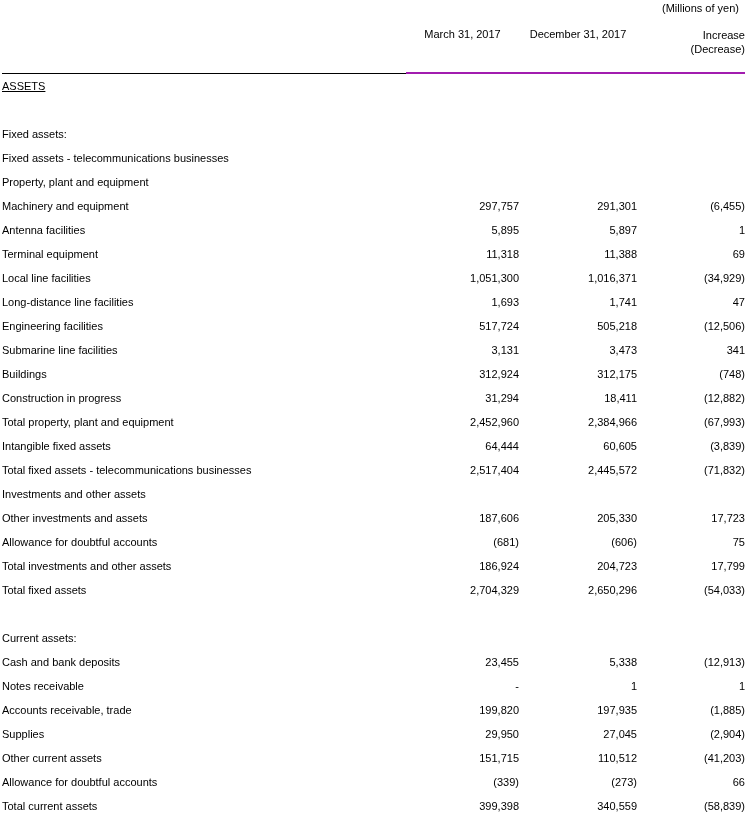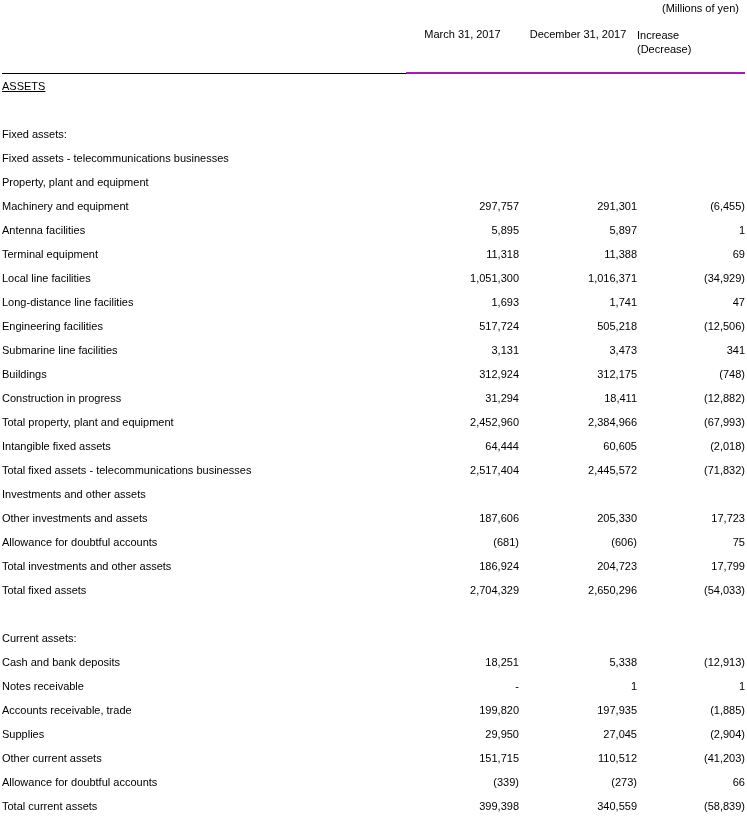--- a/index.html
+++ b/index.html
@@ -90,21 +90,21 @@
       <col style="width:404px">
       <col style="width:113px">
       <col style="width:118px">
       <col style="width:108px">
     </colgroup>
     <tbody>
       <tr class="header-row frame-top">
         <td class="c-label"></td>
         <td class="c-num c-a" style="text-align:center;padding-right:0">March 31, 2017</td>
         <td class="c-num c-b" style="text-align:center;padding-right:0">December 31, 2017</td>
-        <td class="c-num c-c" style="text-align:left;padding-right:0">
+        <td class="c-num c-c" style="text-align:right;padding-right:0">
           <span class="hdr2">Increase</span>
           <span class="hdr2">(Decrease)</span>
         </td>
       </tr>
     </tbody>
     <tbody id="rows-body">
         <tr class="data">
           <td class="c-label ind0"><span class="u">ASSETS</span></td>
           <td class="c-num c-a"></td>
           <td class="c-num c-b"></td>
@@ -191,21 +191,21 @@
         <tr class="data">
           <td class="c-label ind4">Total property, plant and equipment</td>
           <td class="c-num c-a">2,452,960</td>
           <td class="c-num c-b">2,384,966</td>
           <td class="c-num c-c">(67,993)</td>
         </tr>
         <tr class="data">
           <td class="c-label ind3">Intangible fixed assets</td>
           <td class="c-num c-a">64,444</td>
           <td class="c-num c-b">60,605</td>
-          <td class="c-num c-c">(2,018)</td>
+          <td class="c-num c-c">(3,839)</td>
         </tr>
         <tr class="data">
           <td class="c-label ind3">Total fixed assets - telecommunications businesses</td>
           <td class="c-num c-a">2,517,404</td>
           <td class="c-num c-b">2,445,572</td>
           <td class="c-num c-c">(71,832)</td>
         </tr>
         <tr class="data">
           <td class="c-label ind2">Investments and other assets</td>
           <td class="c-num c-a"></td>
@@ -243,21 +243,21 @@
           <td class="c-num c-c"></td>
         </tr>
         <tr class="data">
           <td class="c-label ind1">Current assets:</td>
           <td class="c-num c-a"></td>
           <td class="c-num c-b"></td>
           <td class="c-num c-c"></td>
         </tr>
         <tr class="data">
           <td class="c-label ind2">Cash and bank deposits</td>
-          <td class="c-num c-a">18,251</td>
+          <td class="c-num c-a">23,455</td>
           <td class="c-num c-b">5,338</td>
           <td class="c-num c-c">(12,913)</td>
         </tr>
         <tr class="data">
           <td class="c-label ind2">Notes receivable</td>
           <td class="c-num c-a">-</td>
           <td class="c-num c-b">1</td>
           <td class="c-num c-c">1</td>
         </tr>
         <tr class="data">

